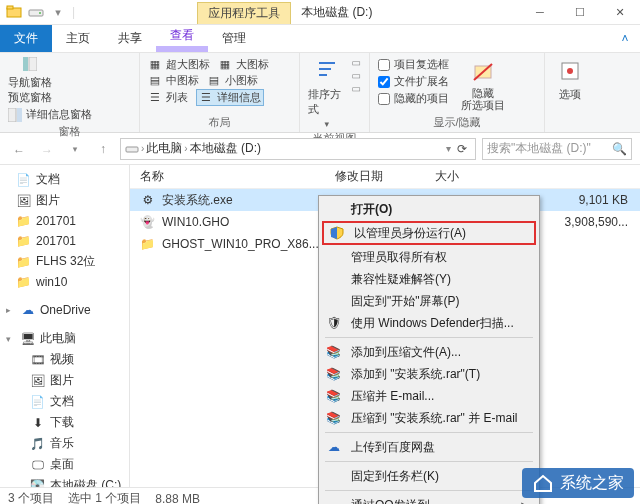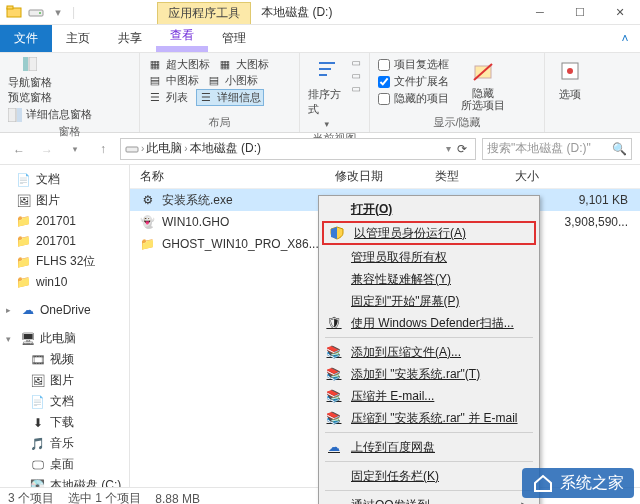--- a/index.html
+++ b/index.html
@@ -1,21 +1,21 @@
 <!DOCTYPE html>
 <html><head>
 <meta charset="utf-8">
 <style>
 * { margin: 0; padding: 0; box-sizing: border-box; font-family: "Microsoft YaHei", "Segoe UI", sans-serif; }
 body { width: 640px; height: 504px; overflow: hidden; background: #fff; font-size: 12px; color: #333; position: relative; }
 
 .titlebar { height: 25px; background: #fff; display: flex; align-items: center; border-bottom: 1px solid #e5e5e5; }
 .titlebar .qat { display: flex; align-items: center; gap: 6px; padding: 0 6px; }
 .titlebar .qat .ico { width: 16px; height: 16px; display: inline-flex; align-items: center; justify-content: center; }
-.titlebar .tab-section { display: flex; align-items: flex-end; height: 100%; margin-left: 76px; }
+.titlebar .tab-section { display: flex; align-items: flex-end; height: 100%; margin-left: 116px; }
 .ctx-tab { background: #fce9a9; border: 1px solid #e0c96f; border-bottom: none; padding: 2px 10px; font-size: 12px; color: #444; }
 .titlebar .title-txt { margin-left: 10px; font-size: 12px; color: #333; }
 .winbtns { margin-left: auto; display: flex; }
 .winbtn { width: 40px; height: 25px; display: flex; align-items: center; justify-content: center; color: #555; font-size: 11px; }
 
 .menubar { height: 28px; background: #fff; display: flex; align-items: stretch; border-bottom: 1px solid #e5e5e5; }
 .menubar .tab { padding: 0 14px; display: flex; align-items: center; font-size: 12px; color: #333; }
 .menubar .tab.file { background: #1979ca; color: #fff; }
 .menubar .tab.active { border-bottom: 6px solid #c4b5fd; color: #6d28d9; }
 .menubar .spacer { flex: 1; }
@@ -57,21 +57,21 @@
 .rows { flex: 1; position: relative; }
 .frow { height: 22px; display: flex; align-items: center; font-size: 12px; color: #333; }
 .frow.sel { background: #cde8ff; }
 .frow .c-name { width: 205px; padding-left: 10px; display: flex; align-items: center; gap: 6px; overflow: hidden; white-space: nowrap; }
 .frow .c-date { width: 100px; }
 .frow .c-type { width: 80px; }
 .frow .c-size { flex: 1; text-align: right; padding-right: 12px; }
 .file-ic { width: 16px; height: 16px; display: inline-flex; align-items: center; justify-content: center; }
 
 .ctxmenu { position: absolute; left: 318px; top: 195px; width: 222px; background: #f0f0f0; border: 1px solid #a0a0a0; box-shadow: 2px 2px 4px rgba(0,0,0,.25); padding: 2px; z-index: 20; }
-.ctxmenu .mi { display: flex; align-items: center; height: 22px; padding: 0 8px 0 4px; font-size: 12px; color: #222; gap: 8px; text-decoration: underline; }
+.ctxmenu .mi { display: flex; align-items: center; height: 22px; padding: 0 8px 0 4px; font-size: 12px; color: #222; gap: 8px; }
 .ctxmenu .mi .mic { width: 18px; height: 18px; display: flex; align-items: center; justify-content: center; }
 .ctxmenu .mi.bold { font-weight: 600; }
 .ctxmenu .mi.hl { border: 2px solid #e03030; margin: 1px; height: 24px; align-items: center; }
 .ctxmenu .msep { height: 1px; background: #d0d0d0; margin: 3px 4px; }
 .ctxmenu .mi .arr { margin-left: auto; color: #555; font-size: 10px; }
 
 .statusbar { height: 22px; border-top: 1px solid #e5e5e5; display: flex; align-items: center; padding: 0 8px; font-size: 12px; color: #555; gap: 14px; background: #fff; }
 
 .watermark { position: absolute; right: 6px; bottom: 6px; display: flex; align-items: center; gap: 6px; color: #fff; background: rgba(30,100,180,.85); padding: 4px 10px; border-radius: 4px; font-size: 16px; z-index: 30; }
 .watermark .wm-ic { width: 22px; height: 22px; display: inline-flex; align-items: center; justify-content: center; }
@@ -339,21 +339,20 @@
     <div class="tree-item sub">
         <span class="tree-ic">💽</span>
         <span>本地磁盘 (C:)</span>
       </div>
   </div>
 
   <div class="listview">
     <div class="cols">
       <div class="col-name">名称</div>
       <div class="col-date">修改日期</div>
-      <div class="col-type">类型</div>
       <div class="col-size">大小</div>
     </div>
     <div class="rows">
       <div class="frow sel">
         <div class="c-name">
             <span class="file-ic">⚙</span>
             <span>安装系统.exe</span>
           </div>
         <div class="c-date"></div>
           <div class="c-type"></div>

